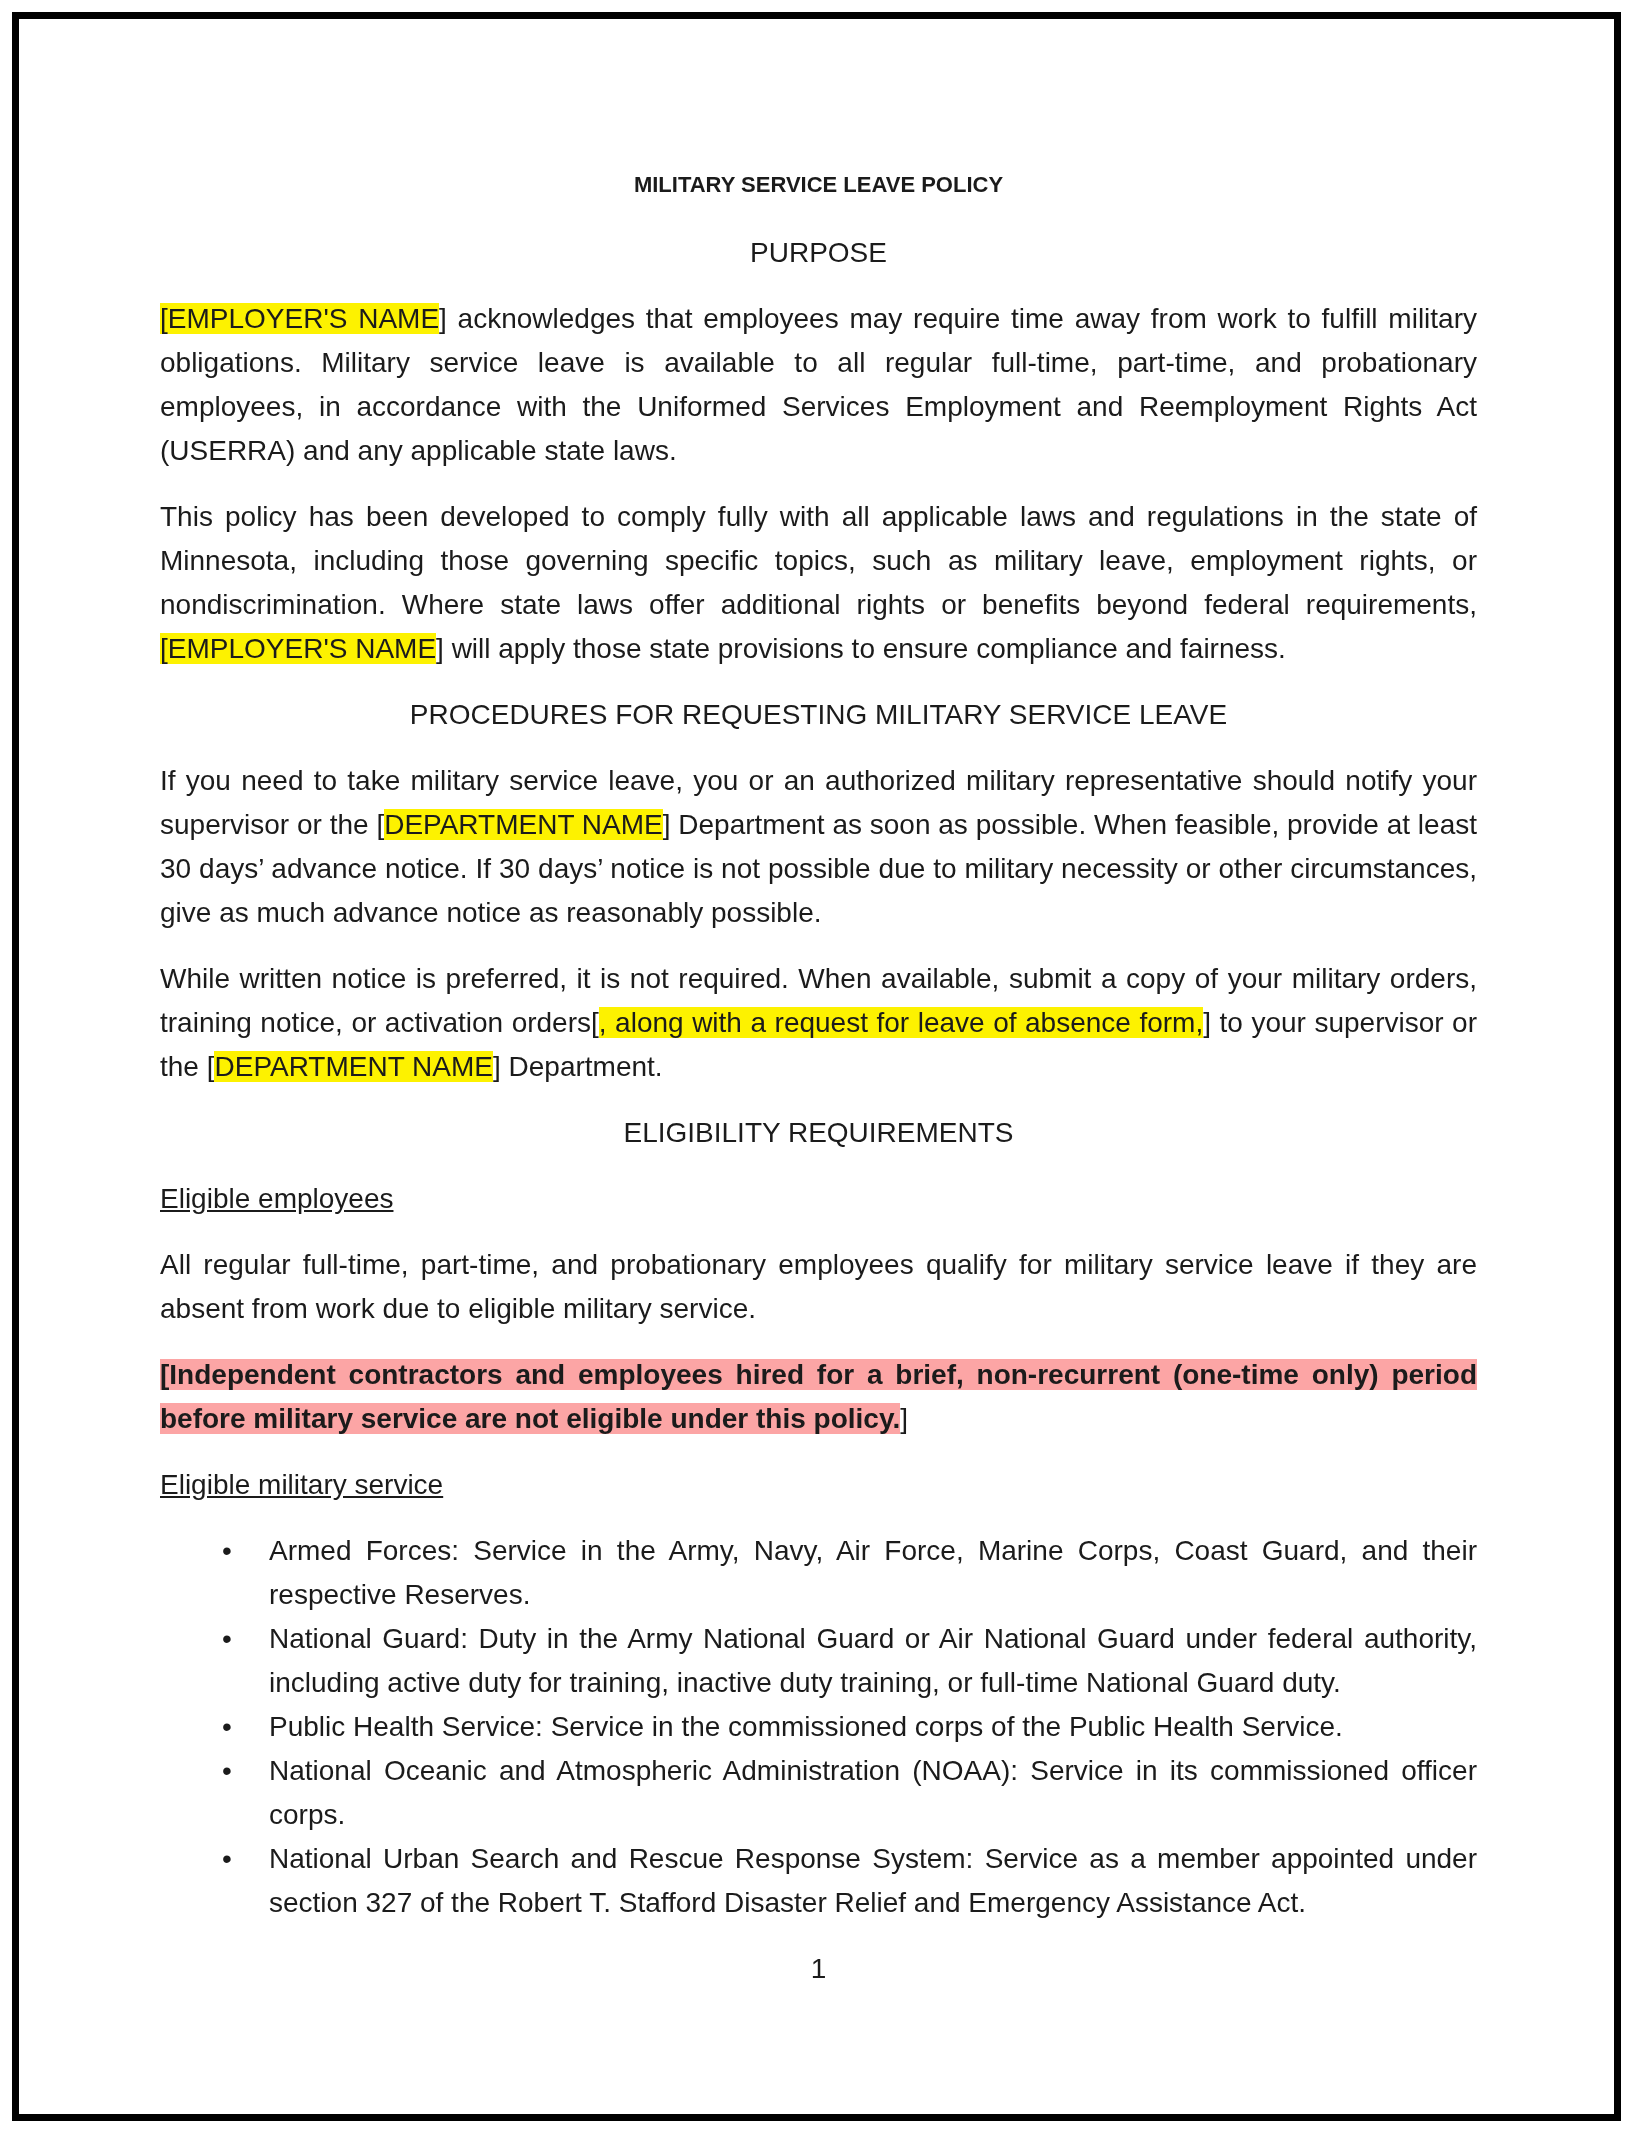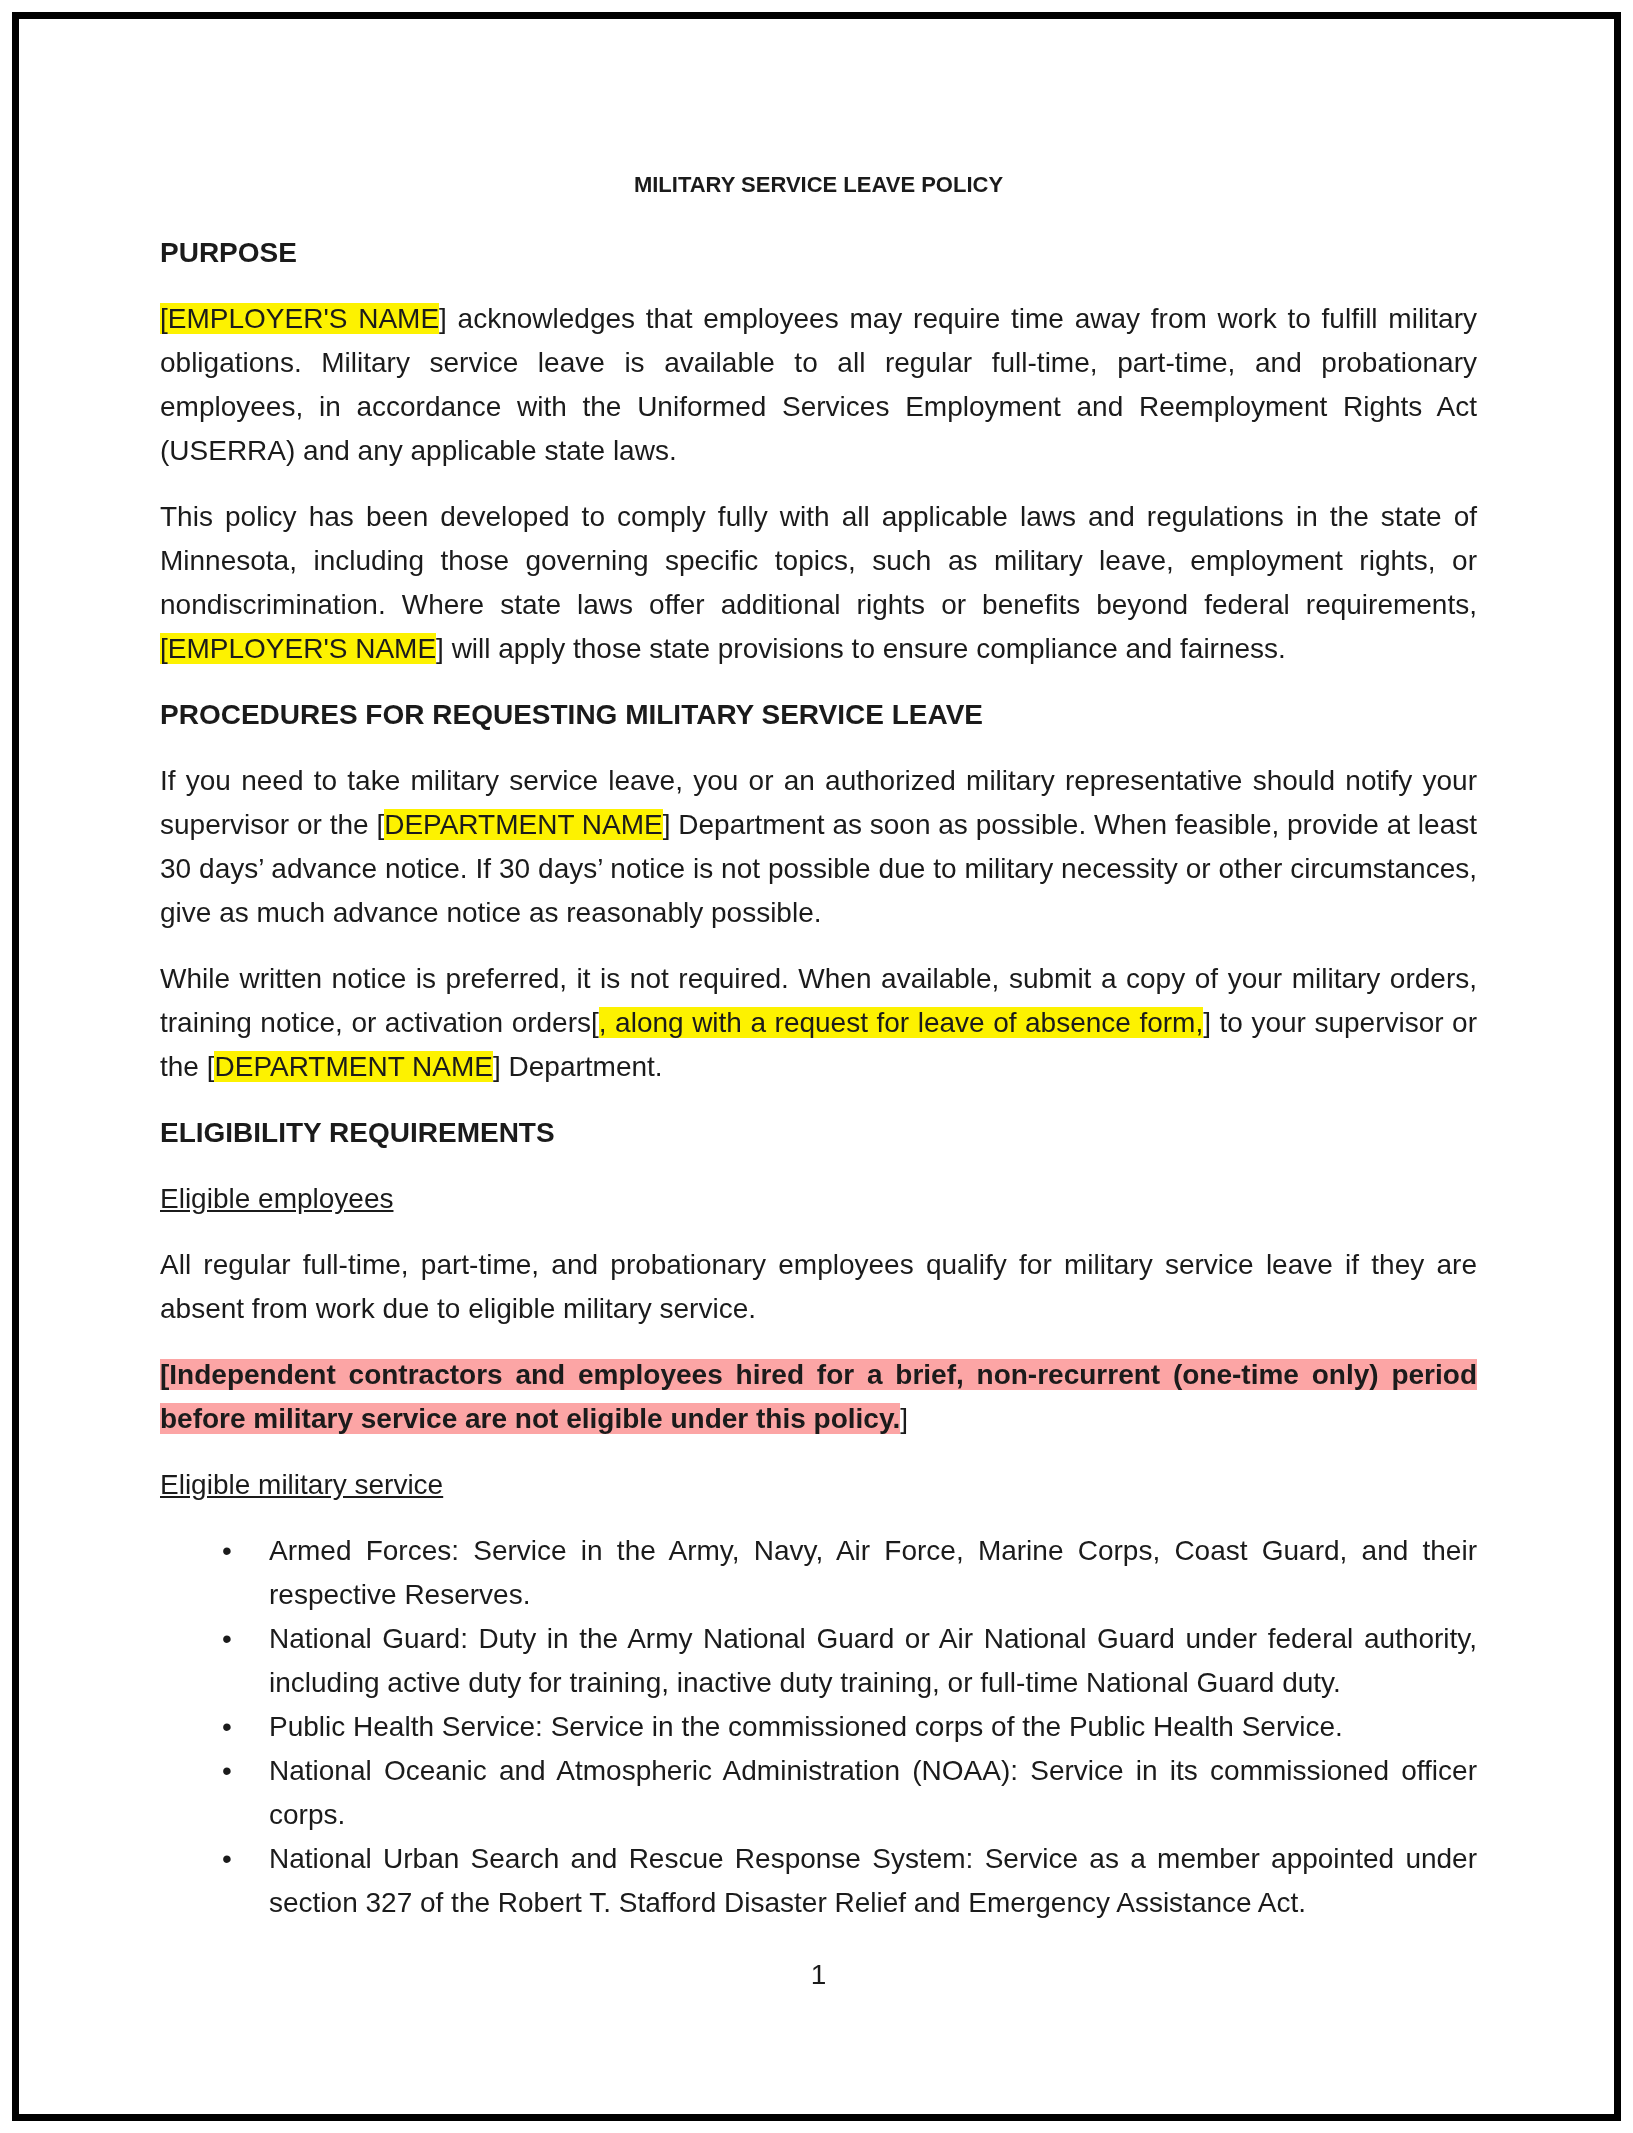--- a/index.html
+++ b/index.html
@@ -12,31 +12,31 @@
     position:absolute;left:12px;top:12px;right:12px;bottom:12px;
     border:7px solid #000;pointer-events:none;
   }
   .page{position:absolute;left:19px;top:19px;right:19px;bottom:19px;overflow:hidden;}
   .content{padding:146px 137px 0 141px;}
   .title{
     text-align:center;font-weight:bold;font-size:22px;line-height:40px;
     margin:0 0 26px 0;
   }
   .heading{
-    font-weight:bold;font-size:28px;line-height:44px;margin:0 0 22px 0;
+    font-weight:normal;font-size:28px;line-height:44px;margin:0 0 22px 0;text-align:center;
   }
   .subheading{
     font-size:28px;line-height:44px;text-decoration:underline;margin:0 0 22px 0;
   }
   p.para{
     font-size:28px;line-height:44px;margin:0 0 22px 0;text-align:justify;
   }
   .hl{  }
   ul.bullets{
-    list-style:none;margin:0 0 28px 0;padding:0;
+    list-style:none;margin:0 0 22px 0;padding:0;
   }
   ul.bullets li{
     position:relative;padding-left:109px;font-size:28px;line-height:44px;
     text-align:justify;
   }
   ul.bullets li::before{
     content:"\2022";position:absolute;left:62px;top:0;
     font-size:28px;line-height:44px;color:#1b1b1b;
   }
   .pagenum{

